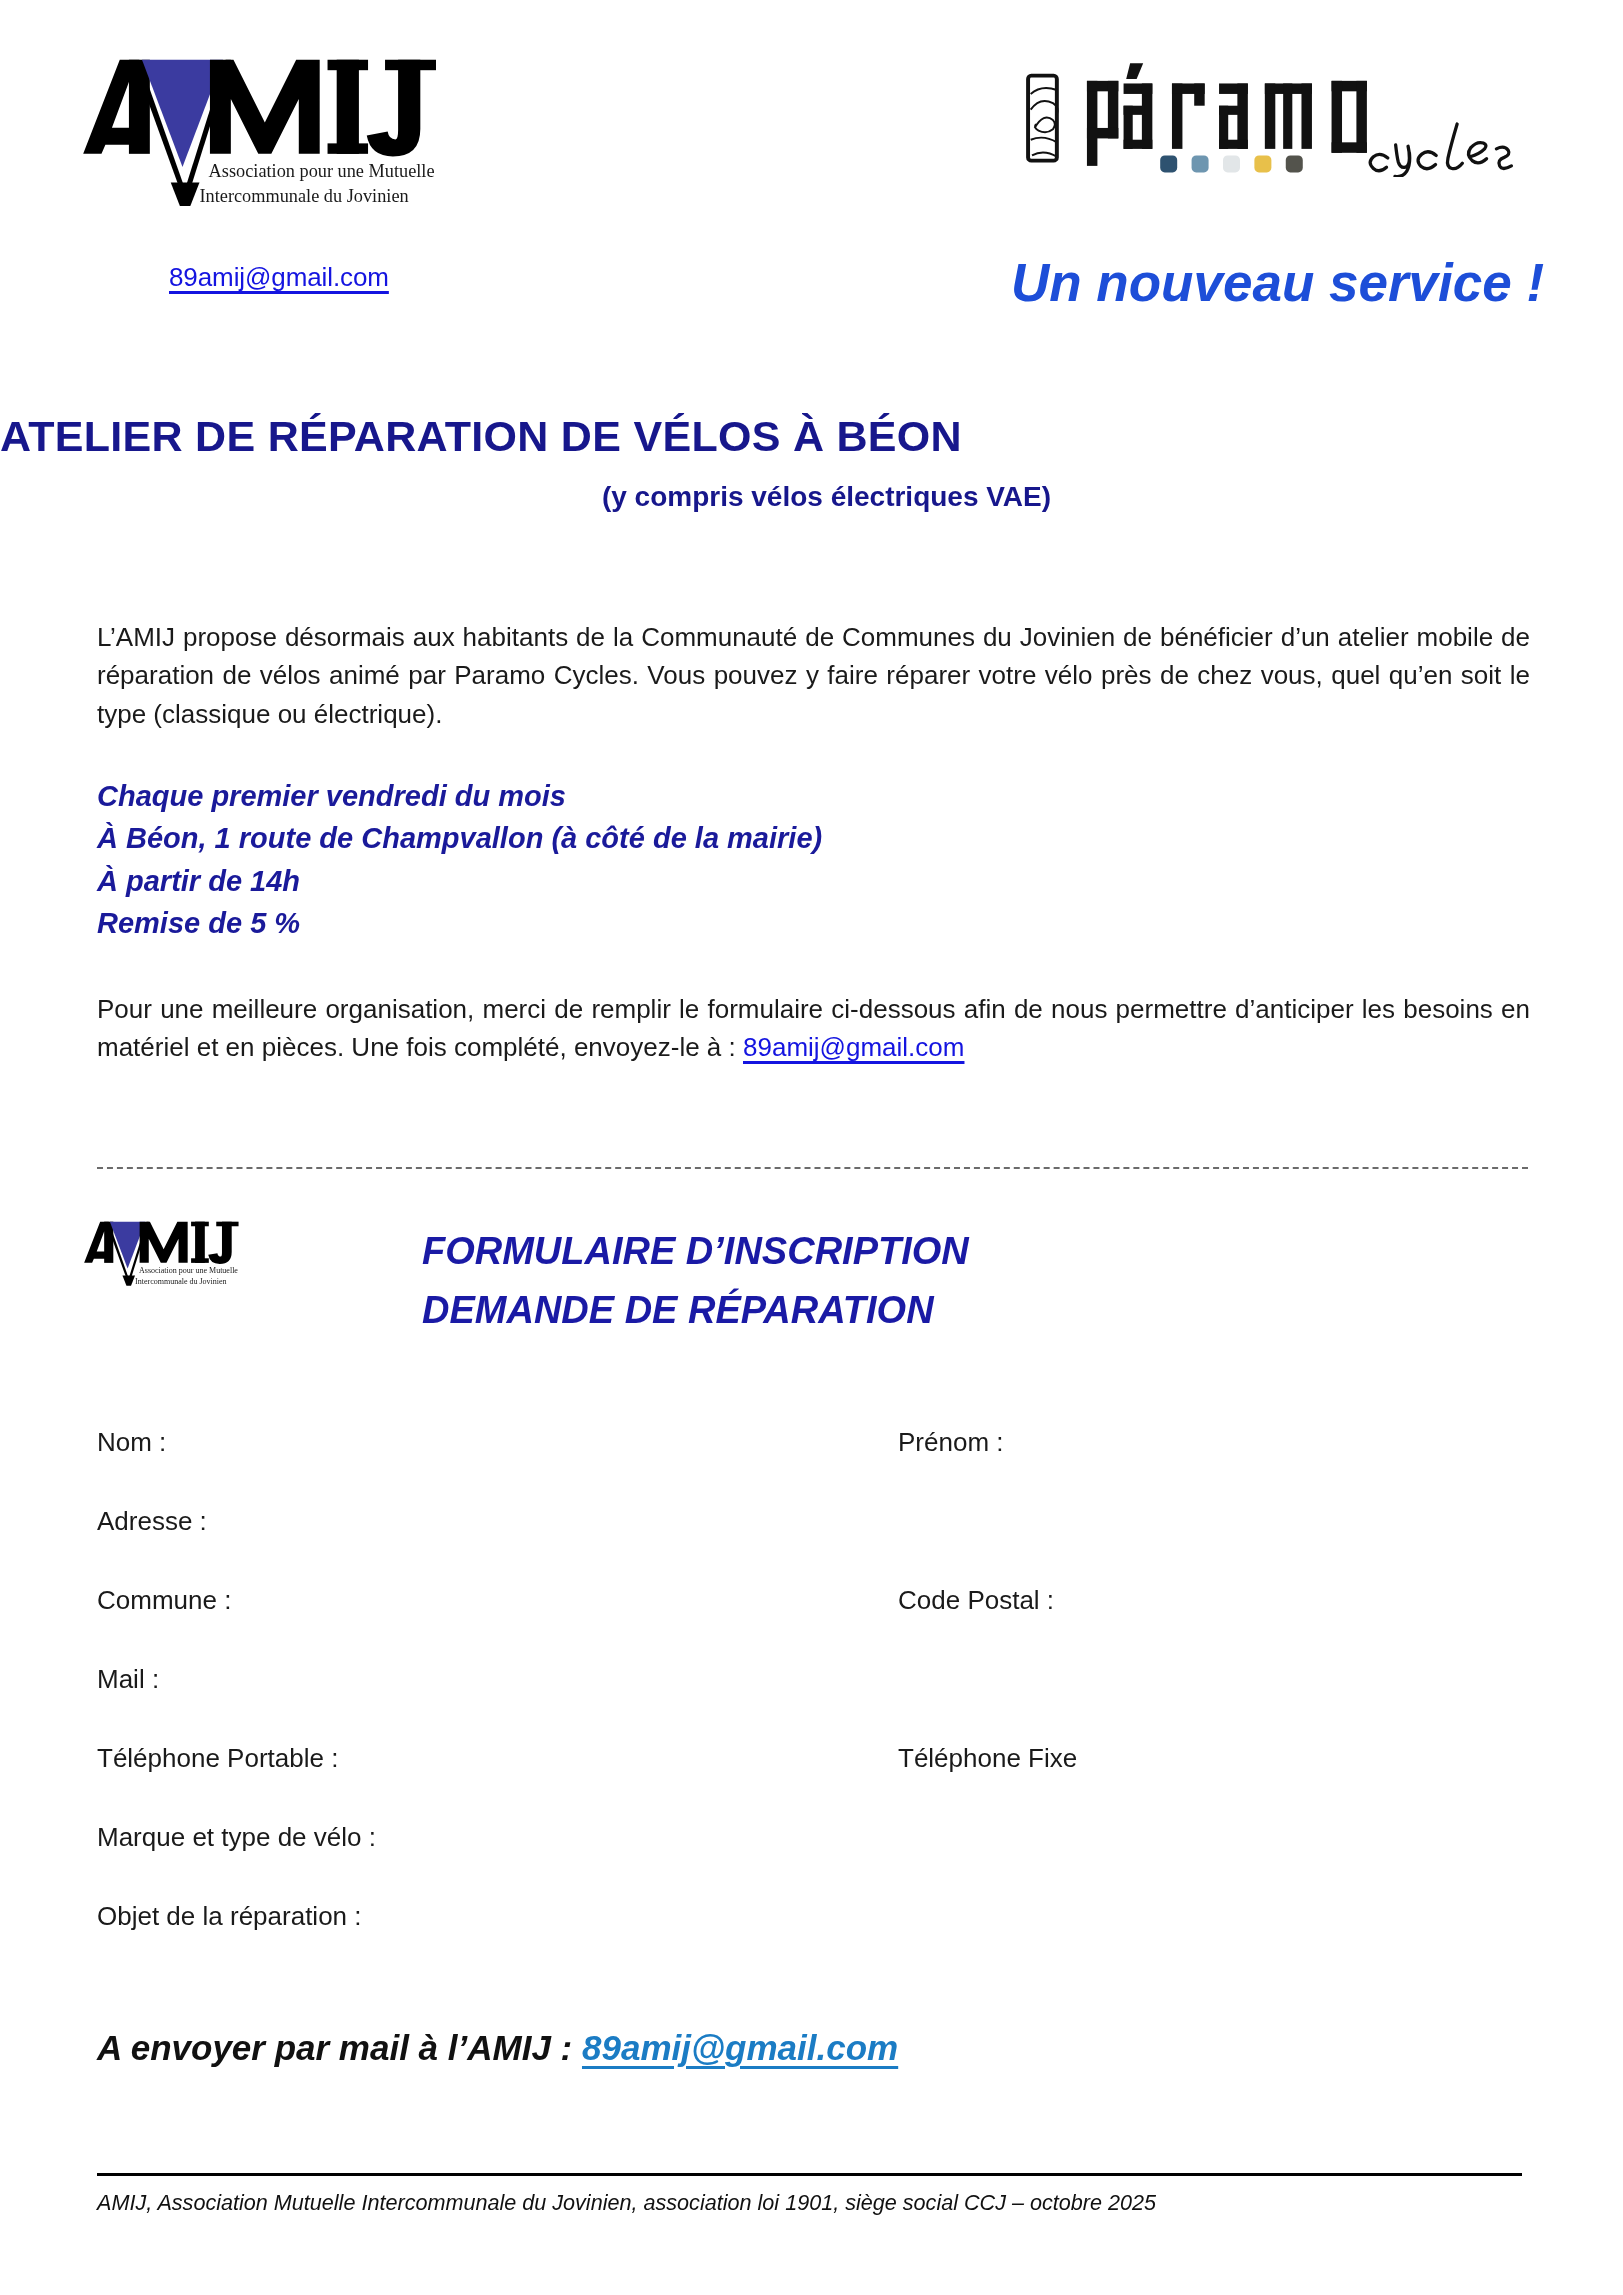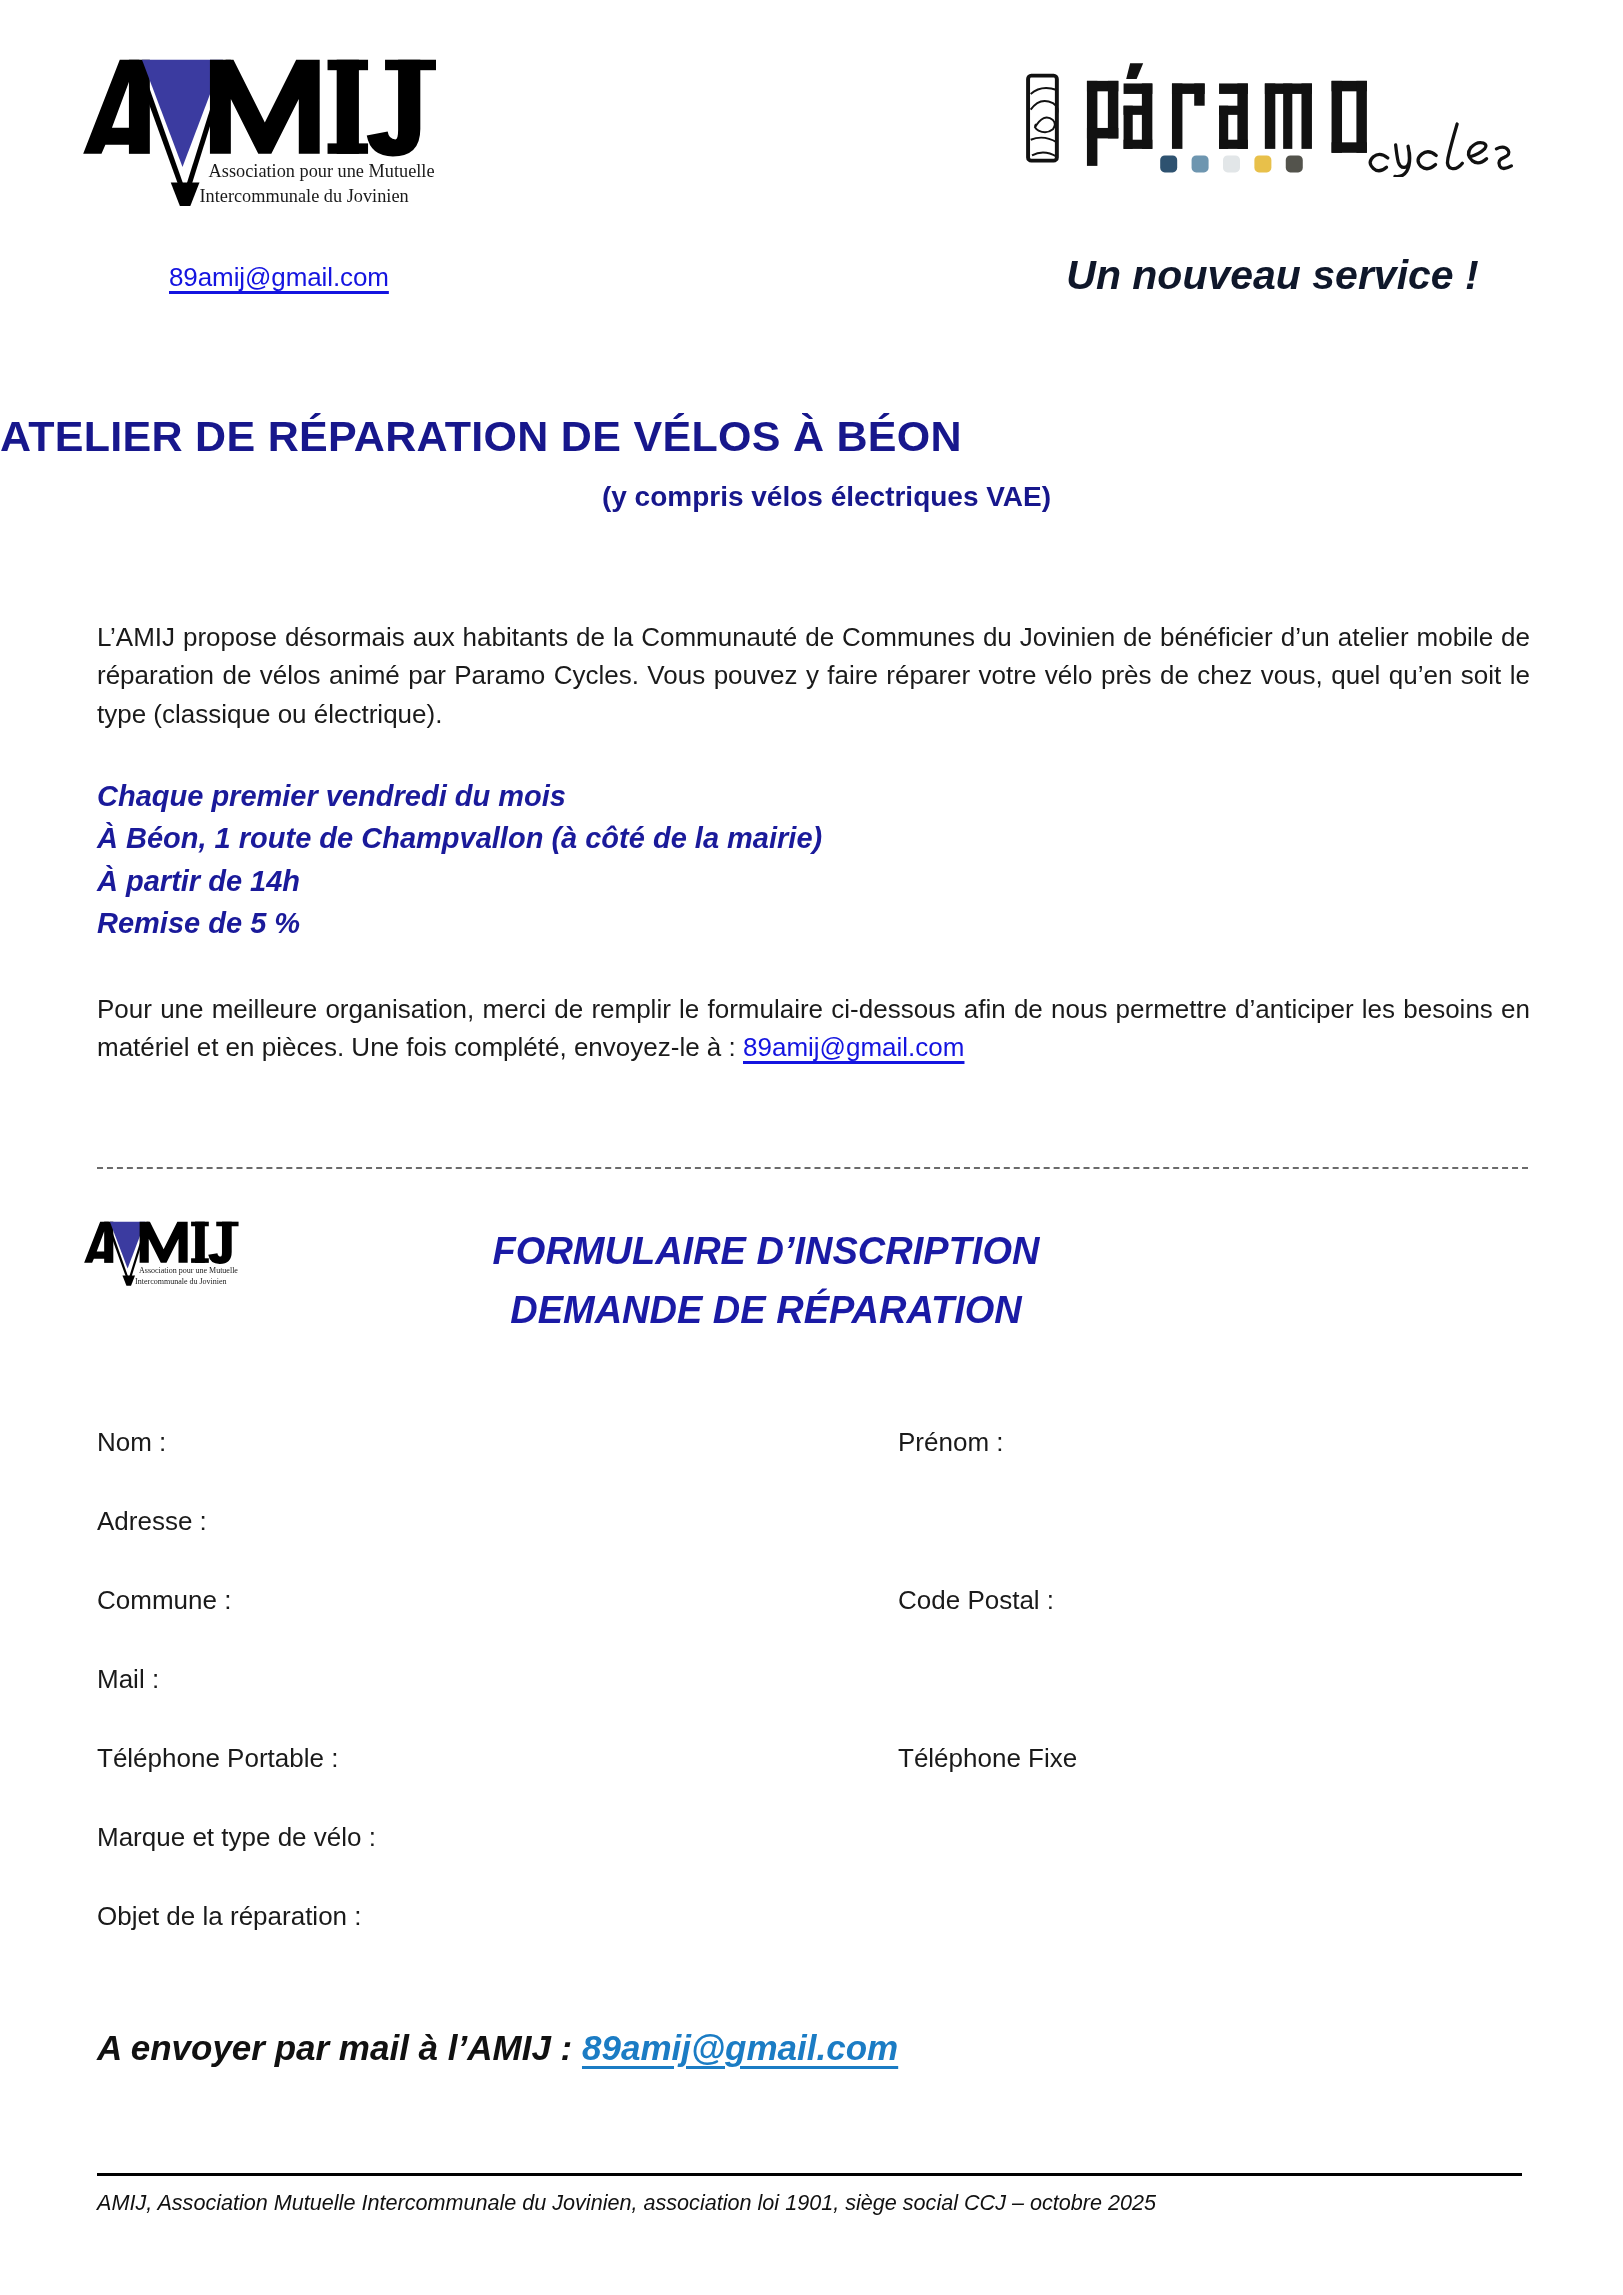--- a/index.html
+++ b/index.html
@@ -73,24 +73,24 @@
   }
   .paramo-svg { display: block; width: 100%; height: 100%; }
 
   
   .new-service {
     position: absolute;
     left: 1011px;
     top: 252px;
     width: 523px;
     text-align: center;
-    font-size: 41px;
+    font-size: 53px;
     font-style: italic;
     font-weight: 700;
-    color: #0f172a;
+    color: #1d4ed8;
     font-stretch: condensed;
     white-space: nowrap;
   }
 
   
   .main-title {
     position: absolute;
     left: 0;
     top: 412px;
     width: 1623px;
@@ -160,24 +160,23 @@
     left: 97px;
     top: 1167px;
     width: 1431px;
     height: 0;
     border-top: 2.6px dashed #6b6b6b;
   }
 
   
   .form-heading {
     position: absolute;
-    left: 406px;
+    left: 422px;
     top: 1222px;
     width: 720px;
-    text-align: center;
     font-size: 38px;
     font-weight: 700;
     font-style: italic;
     color: #1a1aa5;
     line-height: 1.55;
   }
   .form-heading div { white-space: nowrap; }
 
   
   .form-fields {

